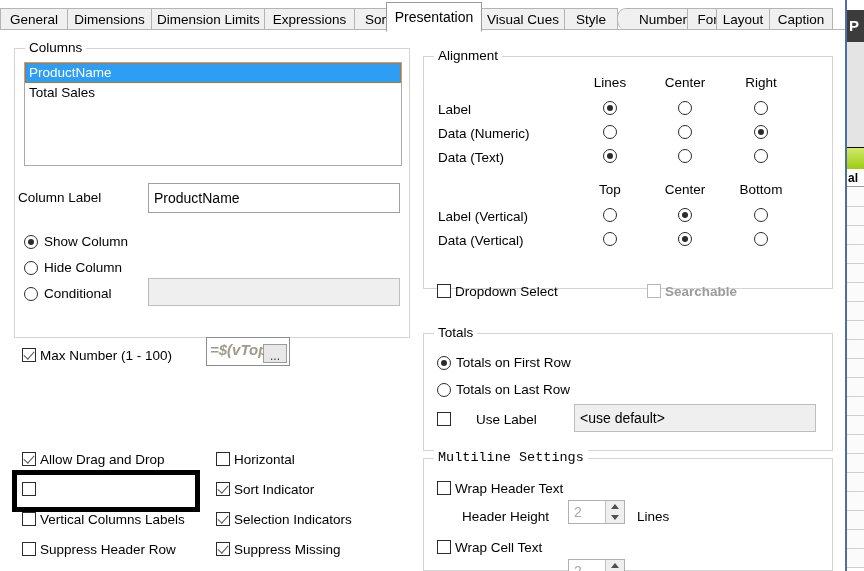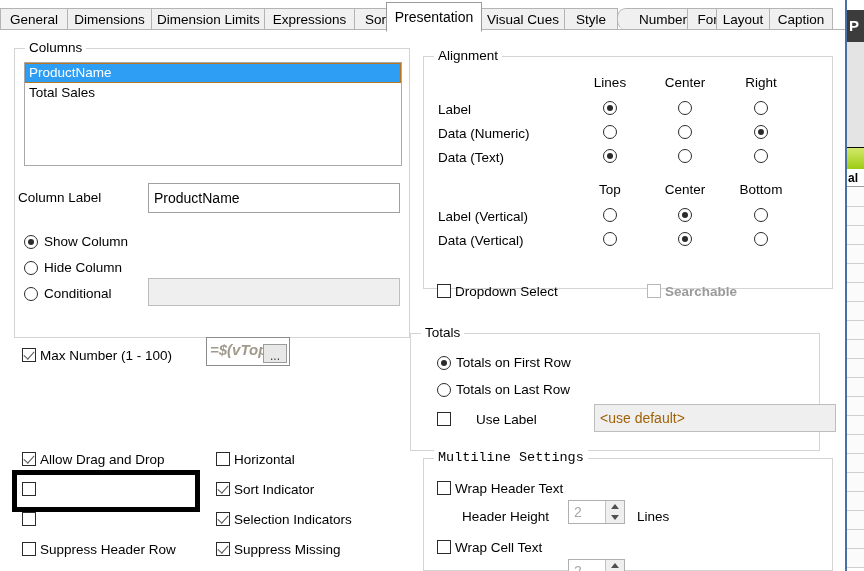--- a/index.html
+++ b/index.html
@@ -188,21 +188,21 @@
     display: flex;
     align-items: center;
     overflow: hidden;
     white-space: nowrap;
   }
   .textbox.disabled {
     background: #efefef;
     border: 1px solid #bdbdbd;
     color: #9a9a9a;
   }
-  .textbox.placeholder { color: #a16207; margin-left: 20px; }
+  .textbox.placeholder { color: #000000; }
 
   
   .exprbox {
     position: absolute;
     background: #ffffff;
     border: 1px solid #8c8c8c;
     overflow: hidden;
   }
   .exprbox .expr-text {
     position: absolute;
@@ -441,40 +441,41 @@
       <span class="lbl dim" style="left:665px; top:254px;">Searchable</span>
 
       <span class="checkbox checked" style="left:22px; top:318px;"></span>
       <span class="lbl" style="left:40px; top:318px;">Max Number (1 - 100)</span>
 
       <div class="exprbox" style="left:206px; top:307px; width:84px; height:29px;">
         <span class="expr-text">=$(vTopN</span>
         <span class="ellipsis-btn">...</span>
       </div>
 
-      <div class="group" style="left:410px; top:303px; width:410px; height:118px;">
+      <div class="group" style="left:423px; top:303px; width:410px; height:118px;">
         <span class="group-title">Totals</span>
       </div>
 
       <span class="radio checked" style="left:437px; top:326px;"></span>
       <span class="lbl" style="left:456px; top:325px;">Totals on First Row</span>
 
       <span class="radio" style="left:437px; top:353px;"></span>
       <span class="lbl" style="left:456px; top:352px;">Totals on Last Row</span>
 
       <span class="checkbox" style="left:437px; top:382px;"></span>
       <span class="lbl" style="left:456px; top:382px;margin-left:20px;">Use Label</span>
       <div class="textbox disabled placeholder" style="left:574px; top:374px; width:242px; height:28px;">&lt;use default&gt;</div>
 
       <span class="checkbox checked" style="left:22px; top:422px;"></span>
       <span class="lbl" style="left:40px; top:422px;">Allow Drag and Drop</span>
 
       <span class="checkbox" style="left:22px; top:452px;"></span>
 
       <span class="checkbox" style="left:22px; top:482px;"></span>
+      <span class="lbl" style="left:40px; top:482px;">Vertical Columns Labels</span>
 
       <span class="checkbox" style="left:22px; top:512px;"></span>
       <span class="lbl" style="left:40px; top:512px;">Suppress Header Row</span>
 
       <span class="checkbox" style="left:216px; top:422px;"></span>
       <span class="lbl" style="left:234px; top:422px;">Horizontal</span>
 
       <span class="checkbox checked" style="left:216px; top:452px;"></span>
       <span class="lbl" style="left:234px; top:452px;">Sort Indicator</span>
 

